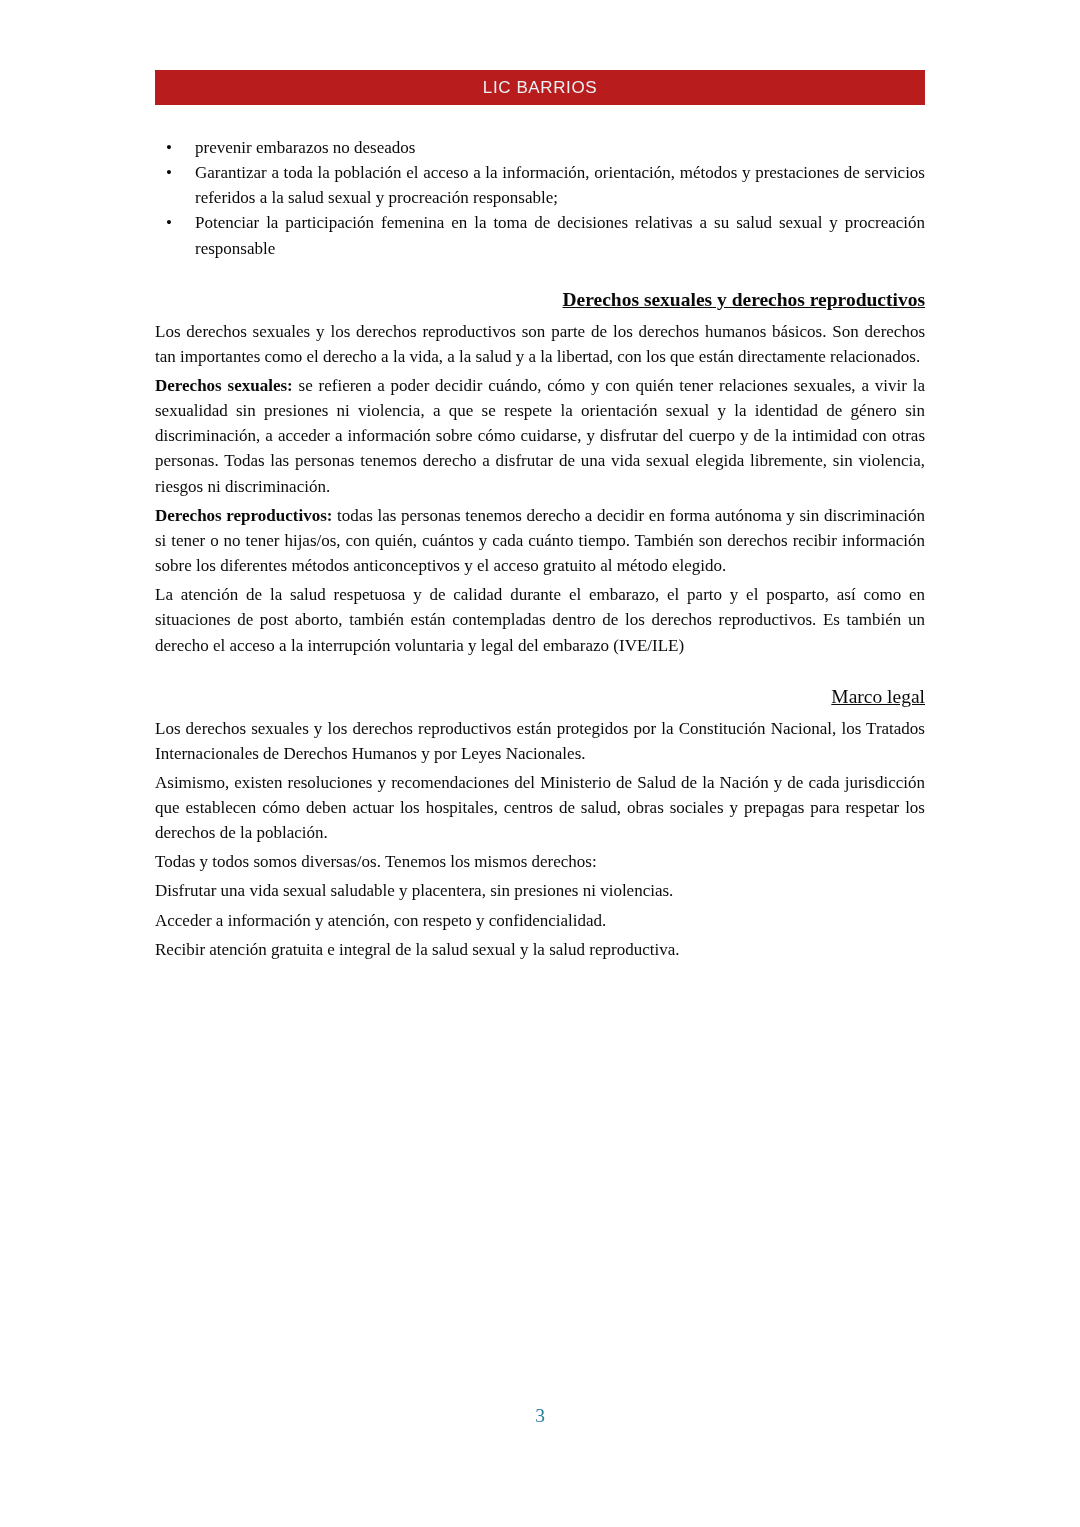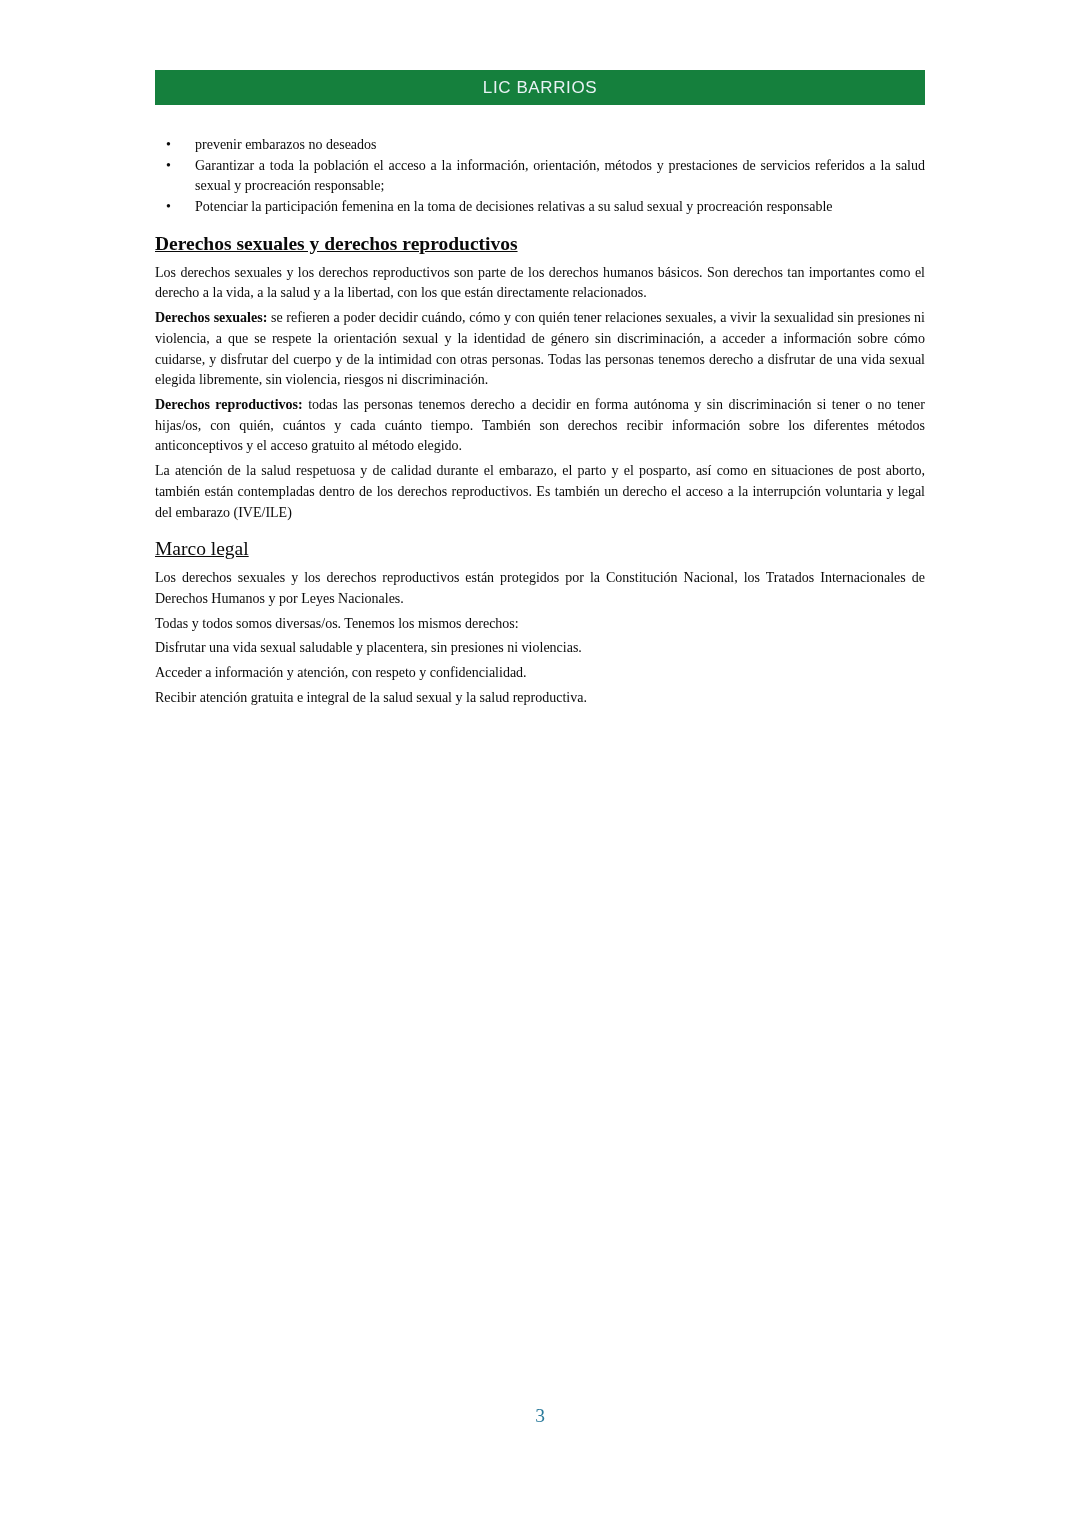--- a/index.html
+++ b/index.html
@@ -9,58 +9,59 @@
     min-height: 1527px;
     position: relative;
     font-family: "Liberation Serif", serif;
     color: #0a0a0a;
   }
   .content {
     padding: 70px 155px 0 155px;
   }
   .header-bar {
     height: 35px;
-    background: #15803d;
+    background: #b91c1c;
     display: flex;
     align-items: center;
     font-family: "Liberation Sans", sans-serif;
     font-size: 17px;
     letter-spacing: 0.6px;
     color: #e9f2f5;
   }
   .header-cell {
     flex: 1;
     text-align: center;
     white-space: nowrap;
   }
   .body-text, .para, .bullets li {
-    font-size: 14px;
+    font-size: 17px;
     line-height: 1.48;
   }
   ul.bullets {
     list-style: none;
     margin-top: 30px;
   }
   ul.bullets li {
     position: relative;
     padding-left: 40px;
     text-align: justify;
   }
   ul.bullets li::before {
     content: "\2022";
     position: absolute;
     left: 11px;
     top: 0;
   }
   .section-heading {
     font-size: 19.5px;
     line-height: 1.48;
-    margin-top: 12px;
+    margin-top: 25px;
     text-decoration: underline;
     font-weight: bold;
+    text-align: right;
   }
   .section-heading.plain {
     font-weight: normal;
   }
   .para {
     margin-top: 4px;
     text-align: justify;
   }
   .para strong { font-weight: bold; }
   .page-number {
@@ -96,20 +97,21 @@
   <p class="para"><strong>Derechos sexuales:</strong><span> se refieren a poder decidir cuándo, cómo y con quién tener relaciones sexuales, a vivir la sexualidad sin presiones ni violencia, a que se respete la orientación sexual y la identidad de género sin discriminación, a acceder a información sobre cómo cuidarse, y disfrutar del cuerpo y de la intimidad con otras personas. Todas las personas tenemos derecho a disfrutar de una vida sexual elegida libremente, sin violencia, riesgos ni discriminación.</span></p>
 
   <p class="para"><strong>Derechos reproductivos:</strong><span> todas las personas tenemos derecho a decidir en forma autónoma y sin discriminación si tener o no tener hijas/os, con quién, cuántos y cada cuánto tiempo. También son derechos recibir información sobre los diferentes métodos anticonceptivos y el acceso gratuito al método elegido.</span></p>
 
   <p class="para">La atención de la salud respetuosa y de calidad durante el embarazo, el parto y el posparto, así como en situaciones de post aborto, también están contempladas dentro de los derechos reproductivos. Es también un derecho el acceso a la interrupción voluntaria y legal del embarazo (IVE/ILE)</p>
 
   <h2 class="section-heading plain">Marco legal</h2>
 
   <p class="para">Los derechos sexuales y los derechos reproductivos están protegidos por la Constitución Nacional, los Tratados Internacionales de Derechos Humanos y por Leyes Nacionales.</p>
 
+  <p class="para">Asimismo, existen resoluciones y recomendaciones del Ministerio de Salud de la Nación y de cada jurisdicción que establecen cómo deben actuar los hospitales, centros de salud, obras sociales y prepagas para respetar los derechos de la población.</p>
 
   <p class="para">Todas y todos somos diversas/os. Tenemos los mismos derechos:</p>
 
   <p class="para">Disfrutar una vida sexual saludable y placentera, sin presiones ni violencias.</p>
 
   <p class="para">Acceder a información y atención, con respeto y confidencialidad.</p>
 
   <p class="para">Recibir atención gratuita e integral de la salud sexual y la salud reproductiva.</p>
 
 </div>

